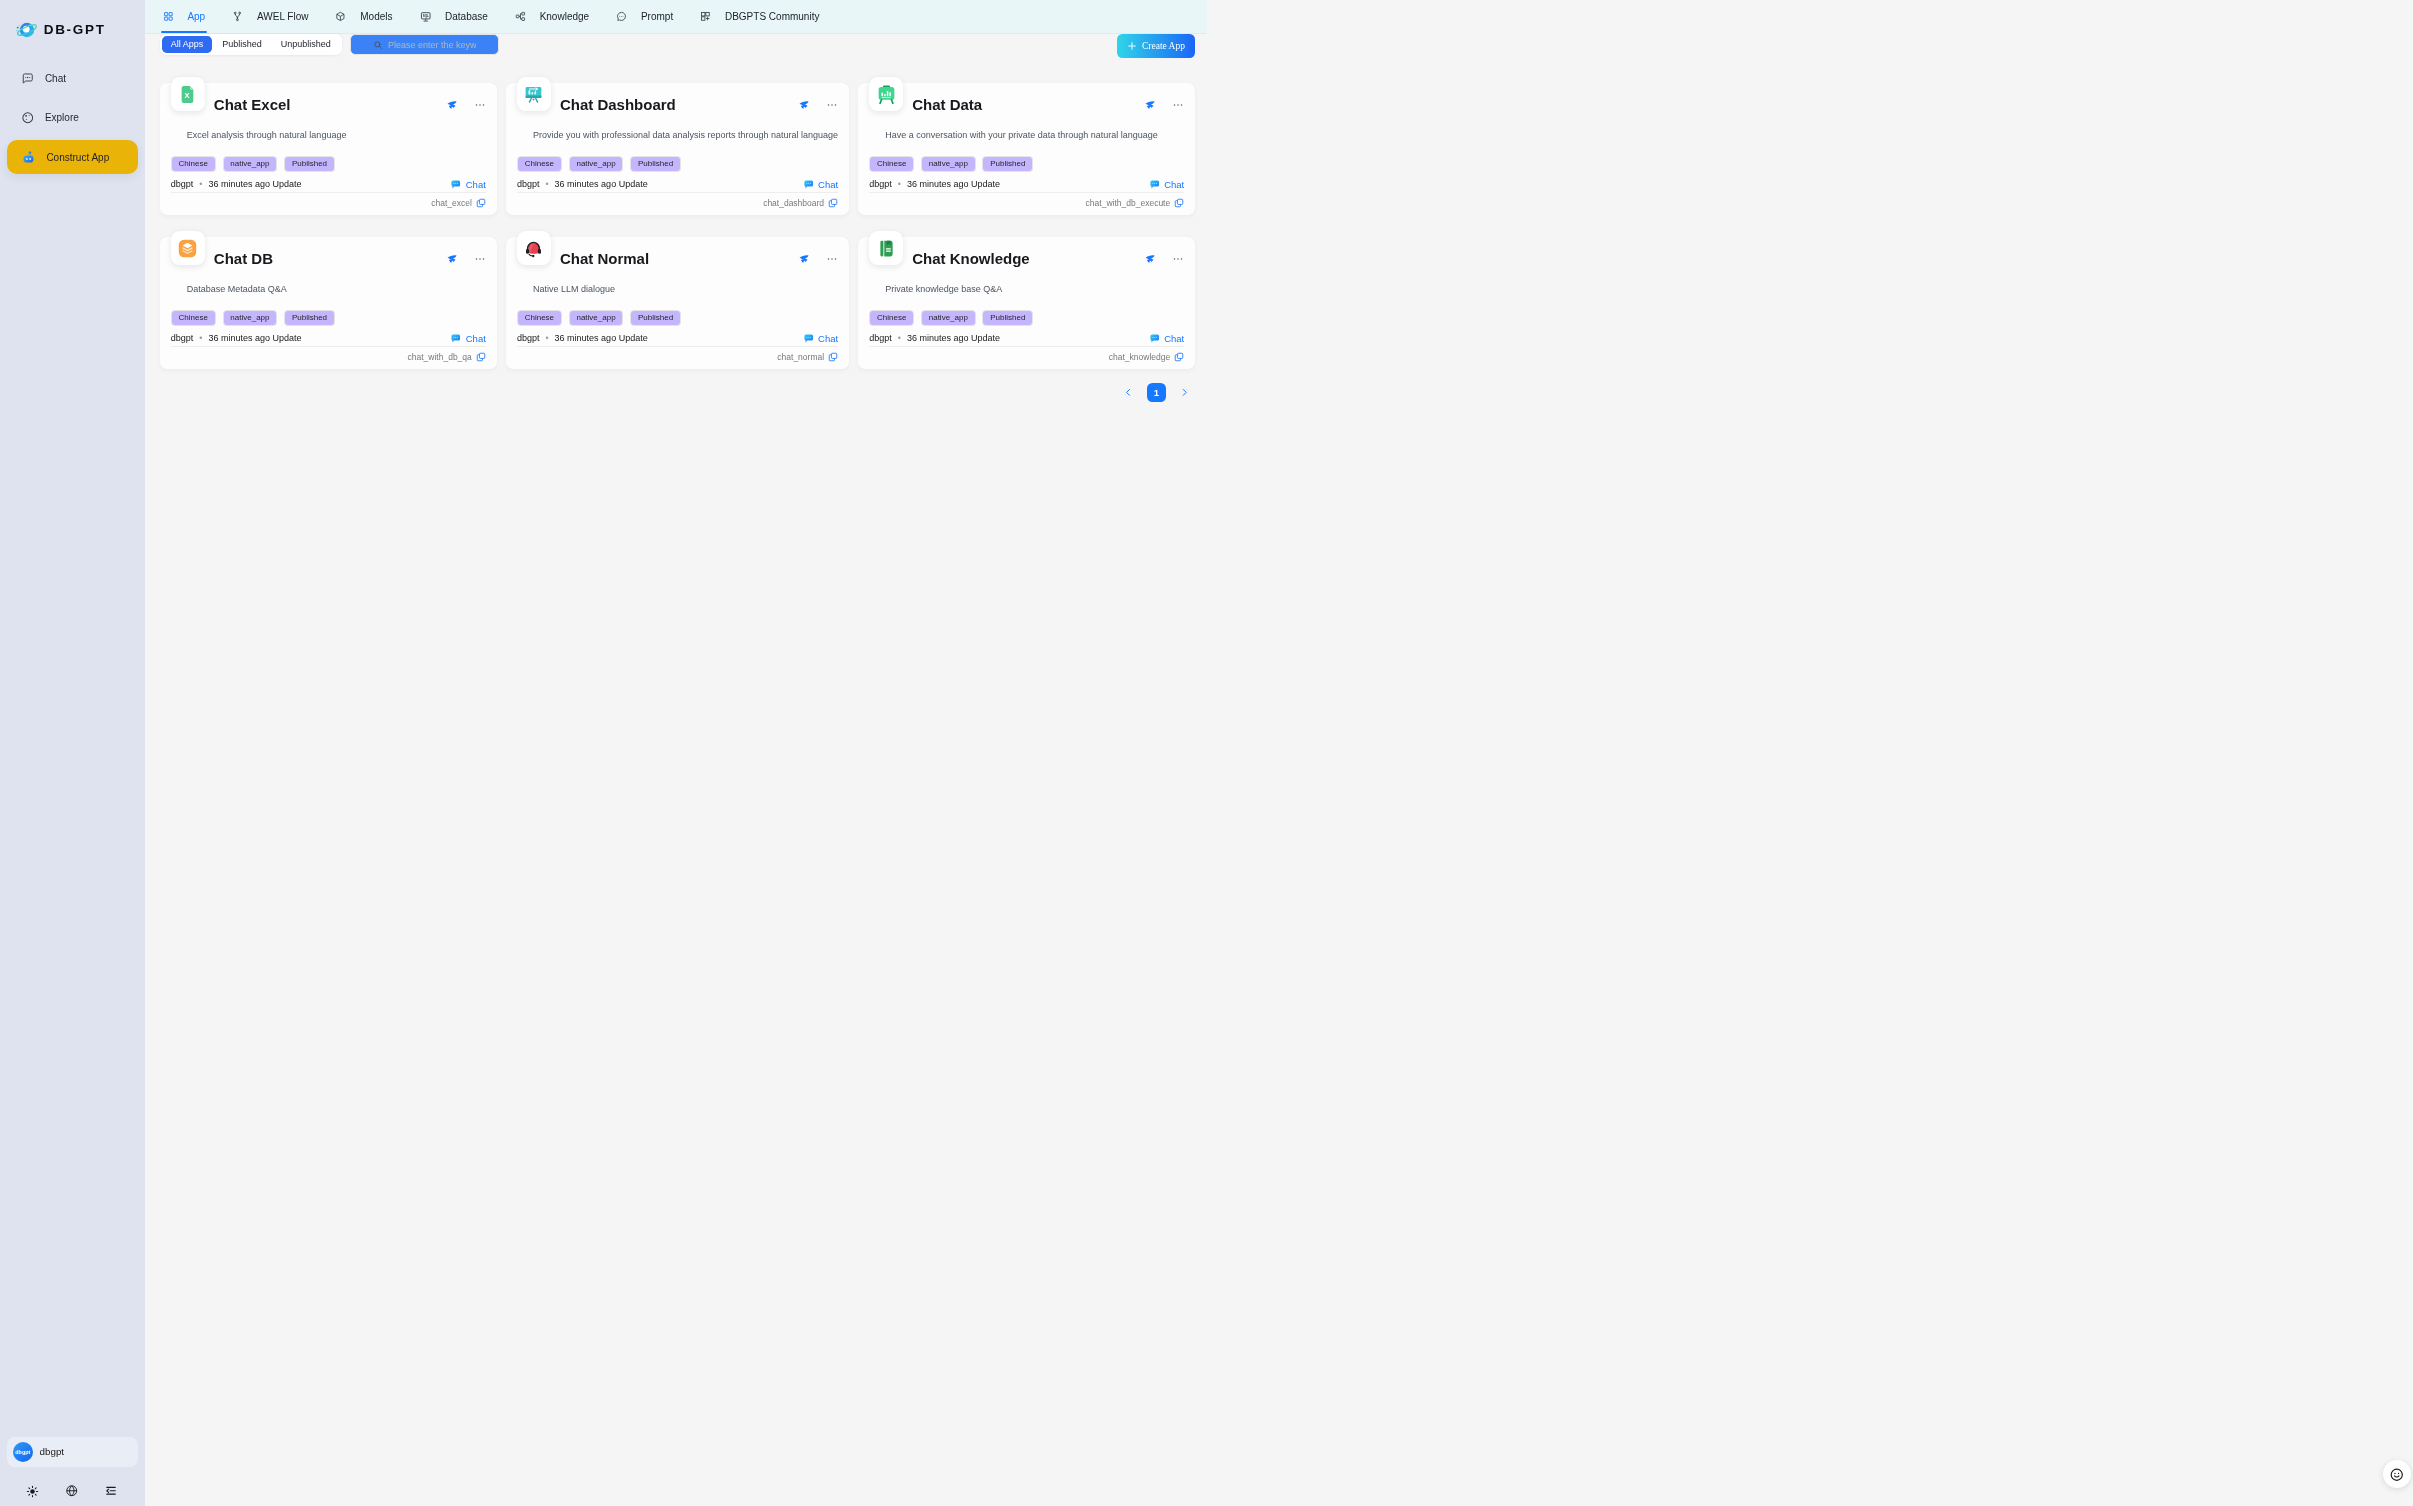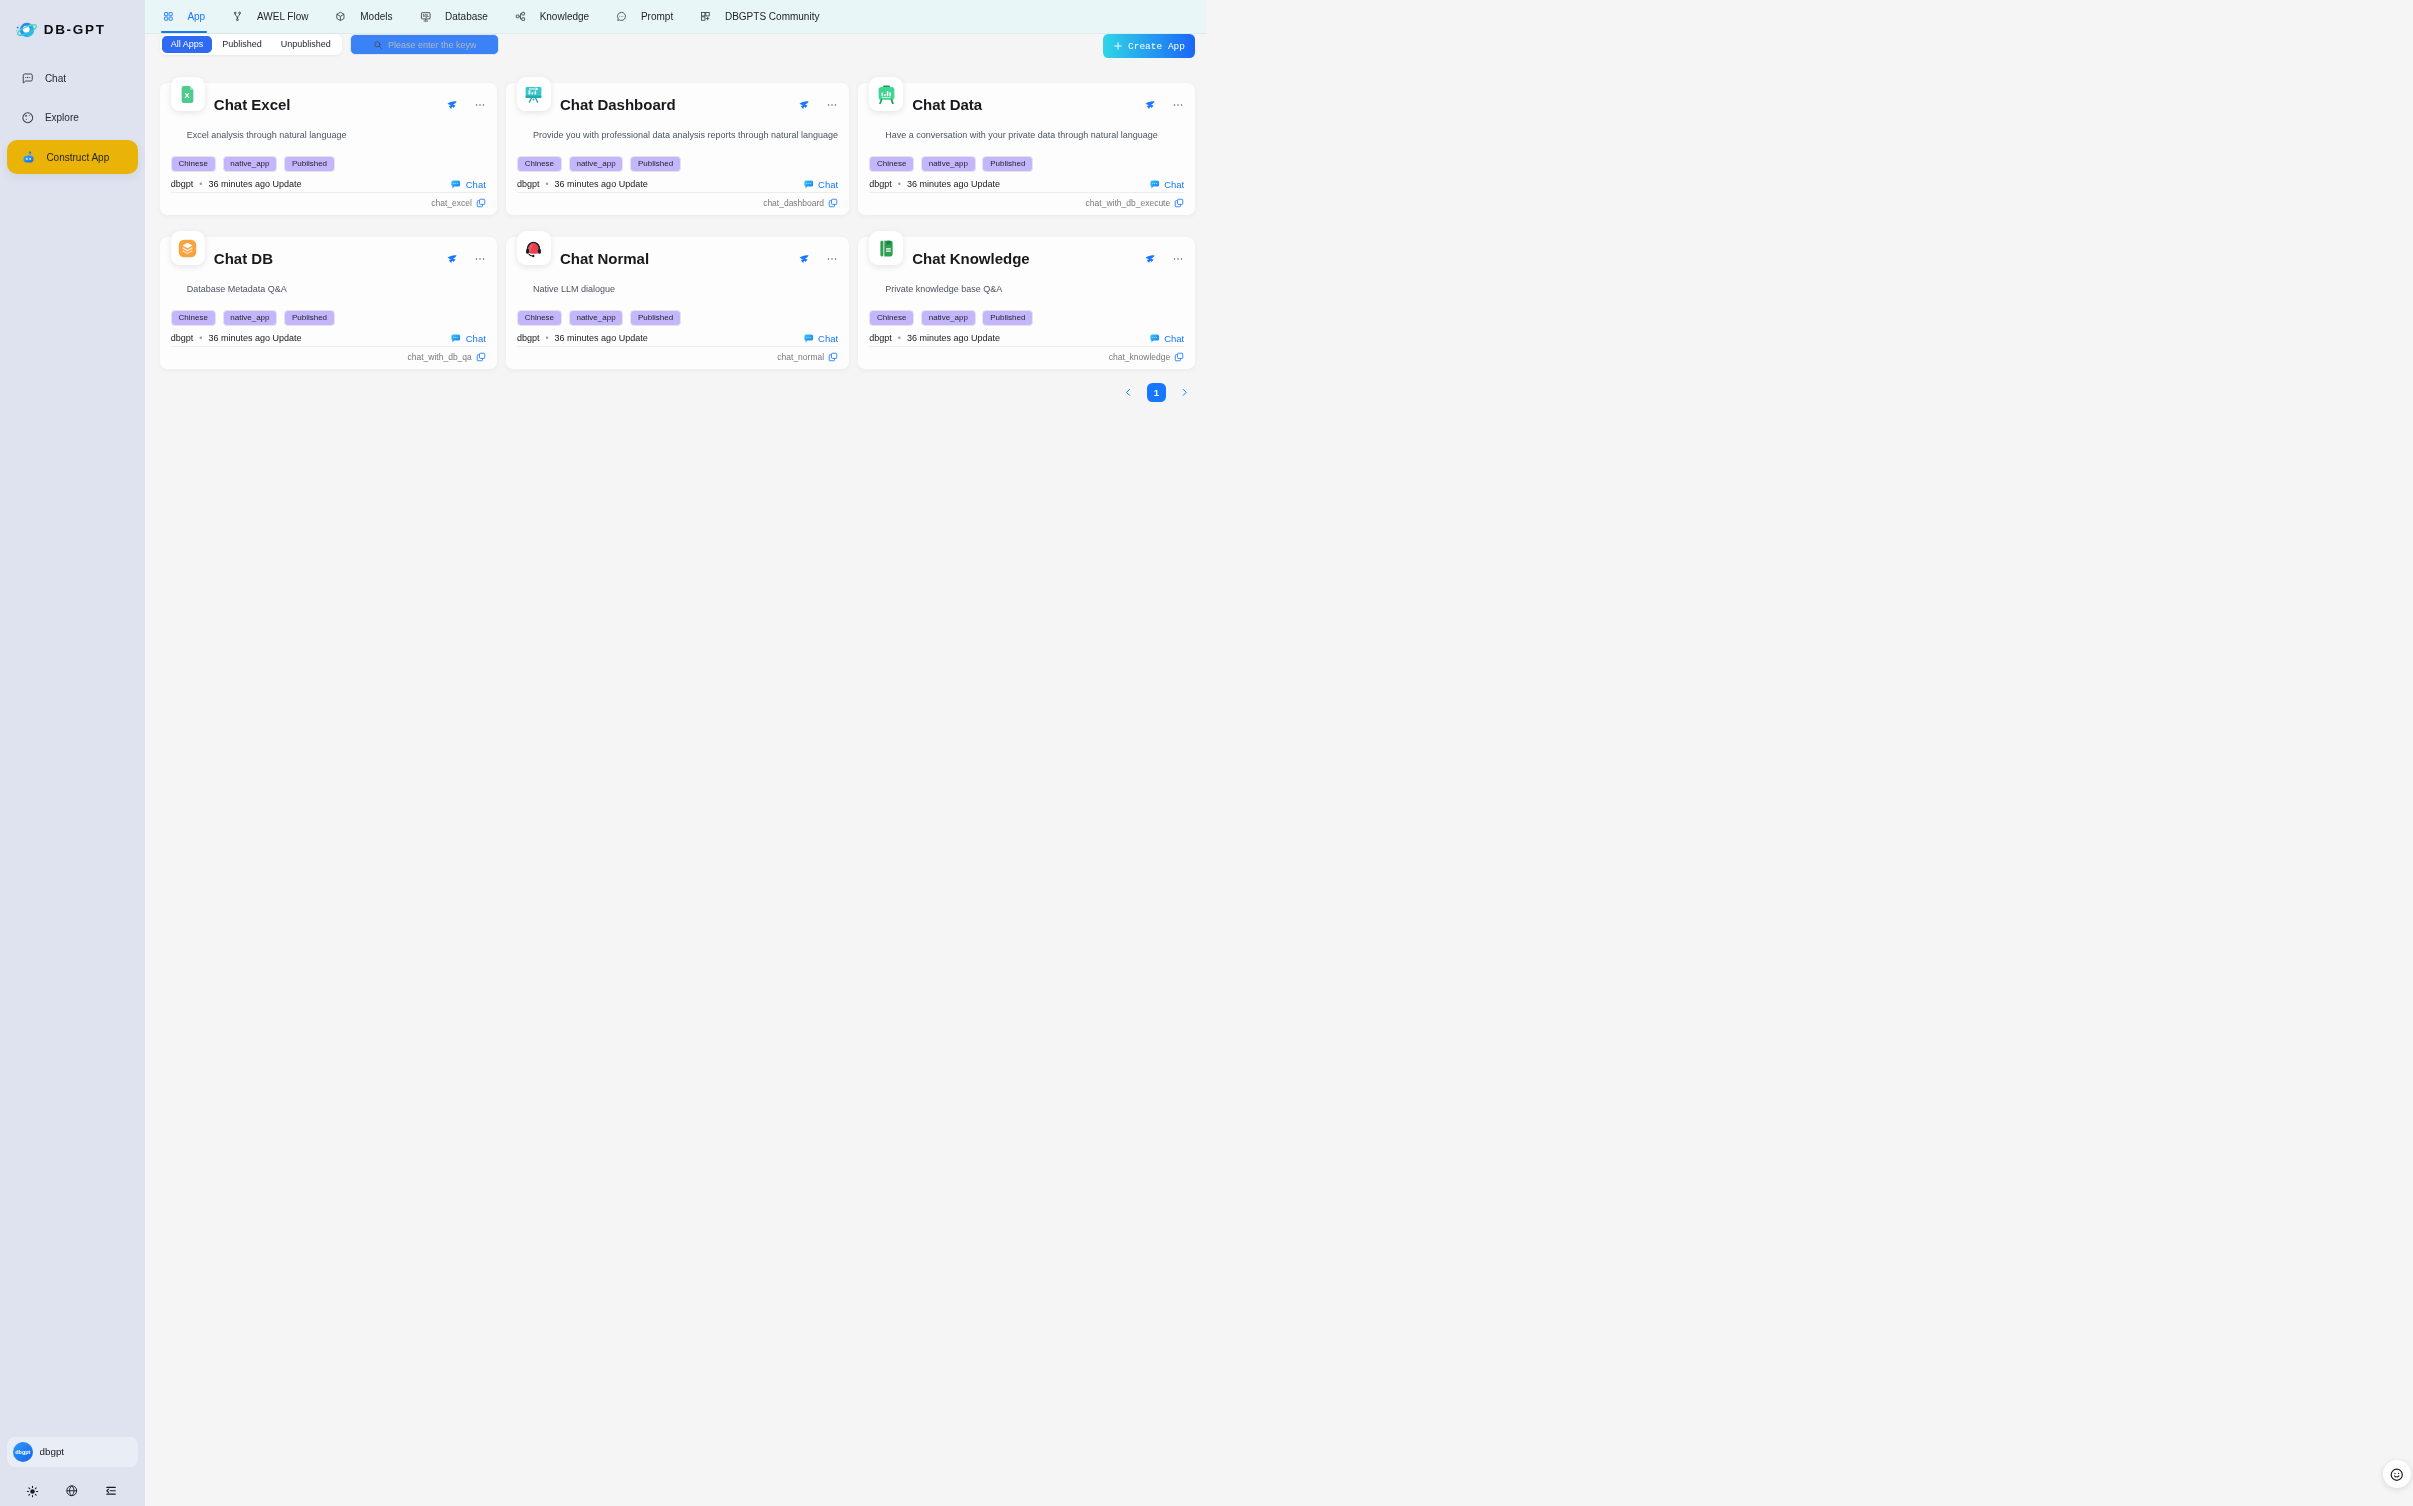--- a/index.html
+++ b/index.html
@@ -33,21 +33,21 @@
 
   
   .content { padding:0 12px 0 15px; }
   .toolbar { display:flex; align-items:flex-start; }
   .segmented { background:#fff; border-radius:6px; padding:2px; display:inline-flex; gap:1.4px; box-shadow:0 0.7px 2.7px rgba(0,0,0,.06); }
   .seg-item { padding:3.4px 8.8px; font-size:9px; border-radius:4.7px; color:#23272e; cursor:pointer; white-space:nowrap; }
   .seg-item.active { background:#2e6af2; color:#fff; }
   .search-box { margin-left:8px; width:149px; height:21px; background:#3b82f6; border:0.7px solid #e4e6ea; border-radius:5.4px; display:flex; align-items:center; gap:5.4px; padding:0 22px; }
   .search-box input { border:none; outline:none; background:transparent; font-size:9px; color:#333; width:100%; font-family:"Liberation Sans",sans-serif; }
   .search-box input::placeholder { color:#b0b6bf; }
-  .create-btn { margin-left:auto; height:21px; padding:12px 10px; border:none; border-radius:5.4px; background:linear-gradient(90deg,#2fd5e8,#1b66f7); color:#fff; font-size:9.5px; display:flex; align-items:center; gap:5.4px; cursor:pointer; font-family:Liberation Mono, monospace; }
+  .create-btn { margin-left:auto; height:21px; padding:12px 10px; border:none; border-radius:5.4px; background:linear-gradient(90deg,#2fd5e8,#1b66f7); color:#fff; font-size:9.5px; display:flex; align-items:center; gap:5.4px; cursor:pointer; font-family:Liberation Serif, serif; }
 
   
   .cards-grid { margin-top:25px; display:grid; grid-template-columns:repeat(3,1fr); column-gap:9.5px; row-gap:22px; }
   .card { position:relative; background:#fdfdfd; border-radius:6.8px; height:132px; padding:0 10.8px; box-shadow:0 0 0.7px rgba(0,0,0,.05), 0 1.4px 5.4px rgba(0,0,0,.04); cursor:pointer; }
   .card-tile { position:absolute; top:-6px; left:10.8px; width:34px; height:34px; background:#fff; border-radius:8.8px; box-shadow:0 2px 6.8px rgba(15,23,42,.10); display:flex; align-items:center; justify-content:center; }
   .card-head { display:flex; align-items:center; padding-top:15px; margin-left:43px; }
   .card-title { font-size:15px; font-weight:700; color:#17191c; line-height:13.5px;text-align:center; }
   .head-actions { margin-left:auto; display:flex; align-items:center; gap:16px; }
   .head-actions .icon { cursor:pointer; }
   .card-desc { margin-top:17.6px; font-size:9px; color:#4c5560; line-height:13px; white-space:nowrap; overflow:hidden;padding-left:16px; }

